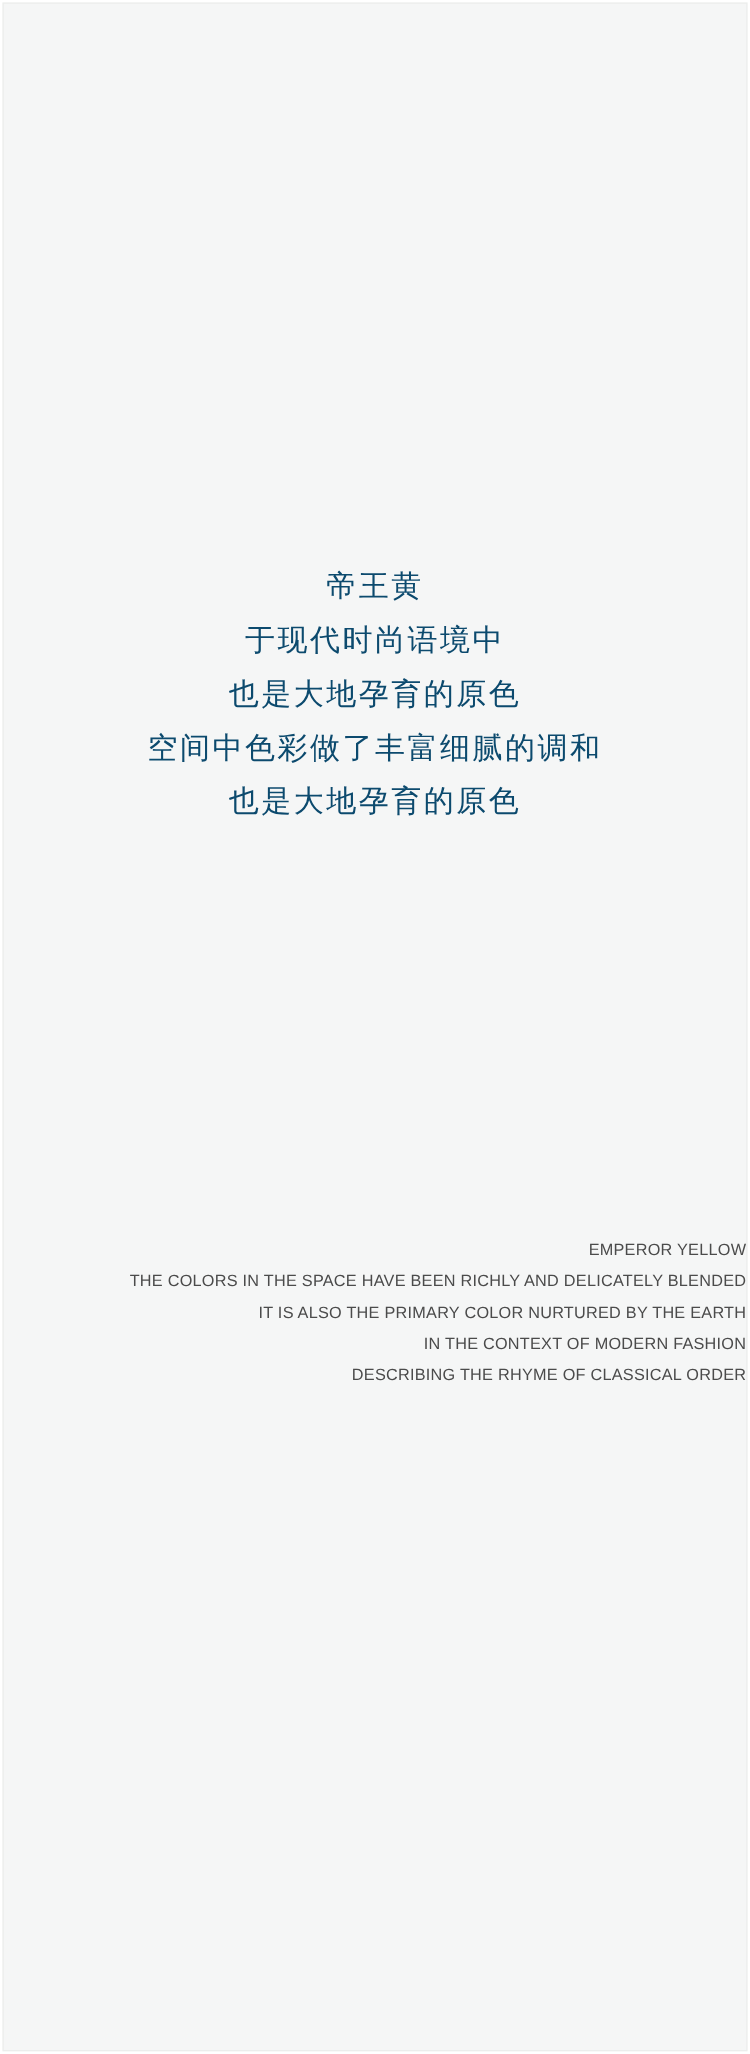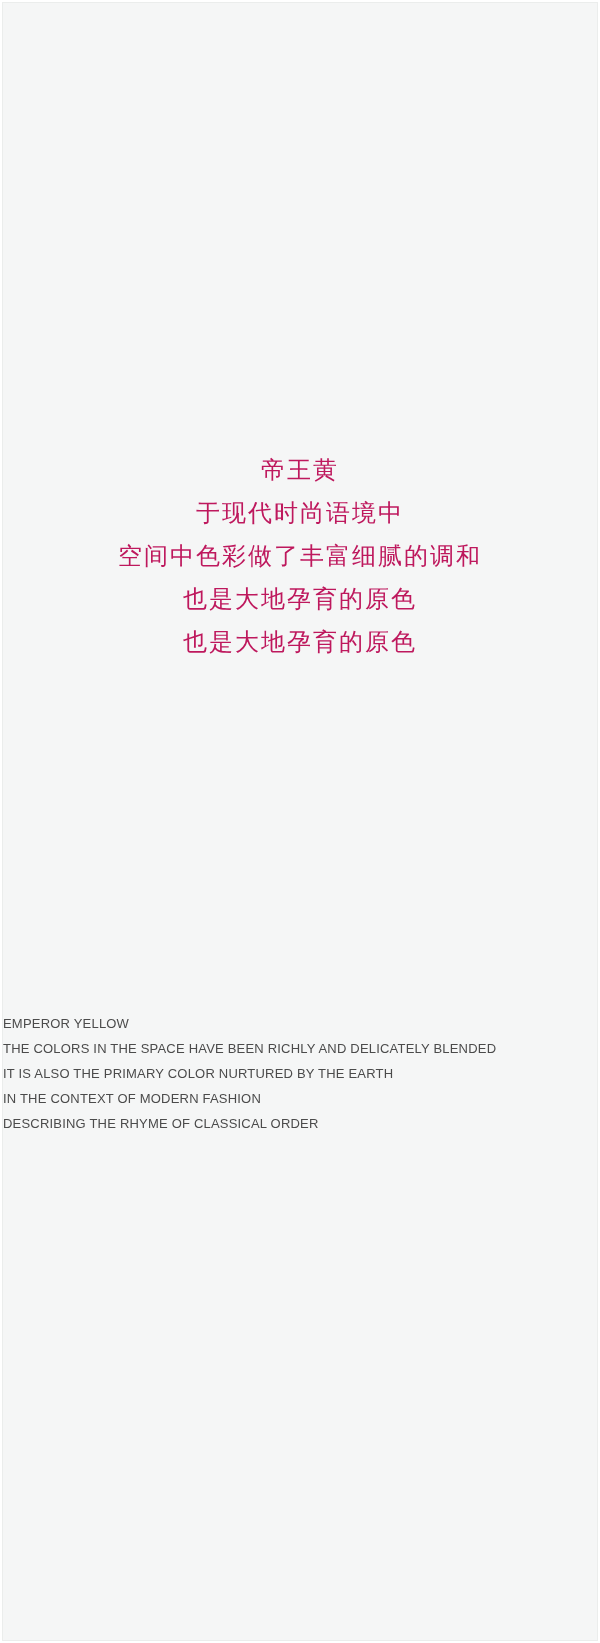--- a/index.html
+++ b/index.html
@@ -25,57 +25,56 @@
     background: #f5f6f6;
     border: 1px solid #ebedec;
     box-sizing: border-box;
   }
   .cn-block {
     position: absolute;
     top: 445px;
     left: 0;
     width: 100%;
     text-align: center;
-    color: #be185d;
+    color: #0c4a6e;
     font-size: 24px;
     line-height: 43px;
     letter-spacing: 2px;
     font-weight: 400;
   }
   .cn-line {
     white-space: nowrap;
   }
   .en-block {
     position: absolute;
     top: 984px;
     left: 0;
     width: 100%;
-    text-align: left;
+    text-align: right;
     color: #4b4b4b;
     font-size: 13px;
     line-height: 25px;
     letter-spacing: 0.2px;
     font-weight: 400;
-    margin-top: 24px;
   }
   .en-line {
     white-space: nowrap;
   }
 </style>
 </head>
 <body>
 
 <div class="screen">
   <div class="canvas">
 
     <div class="cn-block">
       <div class="cn-line">帝王黄</div>
       <div class="cn-line">于现代时尚语境中</div>
+      <div class="cn-line">也是大地孕育的原色</div>
       <div class="cn-line">空间中色彩做了丰富细腻的调和</div>
-      <div class="cn-line">也是大地孕育的原色</div>
       <div class="cn-line">也是大地孕育的原色</div>
     </div>
 
     <div class="en-block">
       <div class="en-line">EMPEROR YELLOW</div>
       <div class="en-line">THE COLORS IN THE SPACE HAVE BEEN RICHLY AND DELICATELY BLENDED</div>
       <div class="en-line">IT IS ALSO THE PRIMARY COLOR NURTURED BY THE EARTH</div>
       <div class="en-line">IN THE CONTEXT OF MODERN FASHION</div>
       <div class="en-line">DESCRIBING THE RHYME OF CLASSICAL ORDER</div>
     </div>

